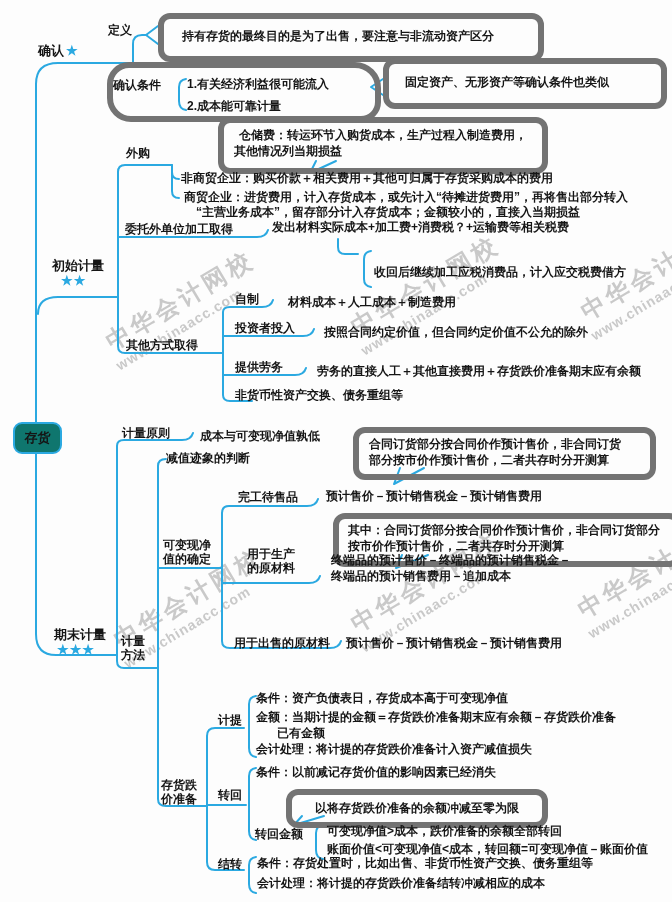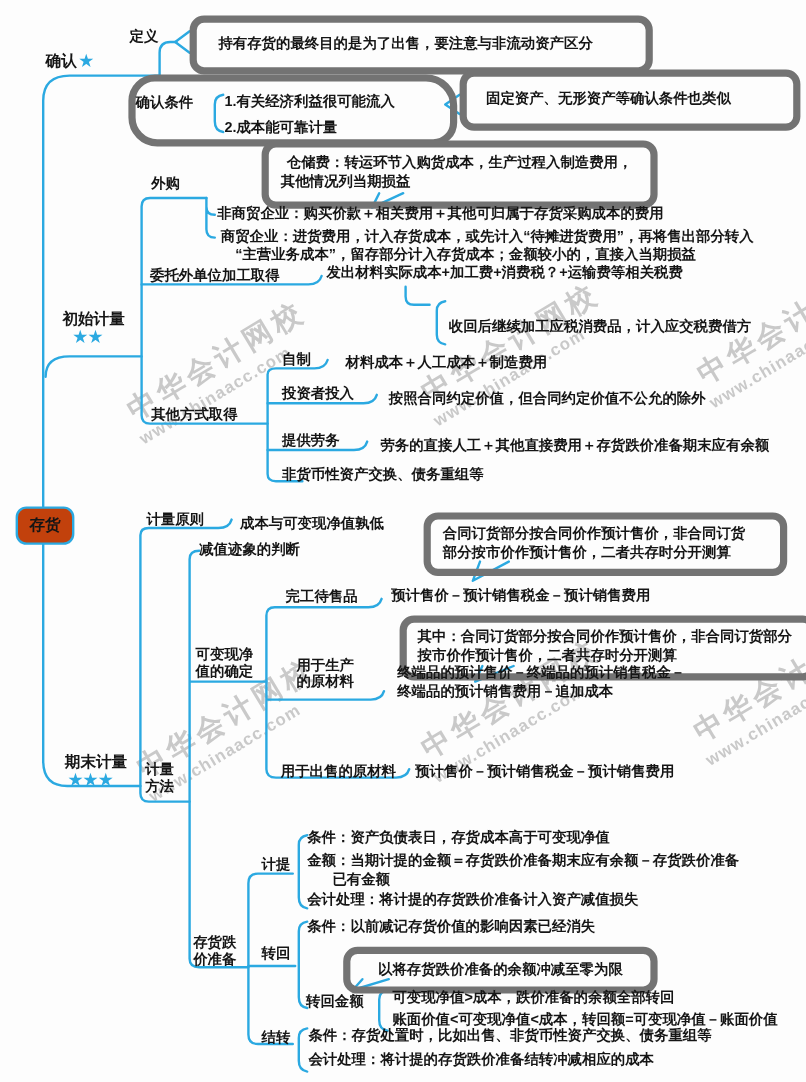--- a/index.html
+++ b/index.html
@@ -9,21 +9,21 @@
     font-family:"Liberation Sans", sans-serif;
     font-weight:bold;color:#151515;
   }
   svg.lines{position:absolute;left:0;top:0;z-index:2;pointer-events:none;}
   .t{position:absolute;z-index:3;white-space:nowrap;font-size:12px;line-height:14px;}
   .lg{font-size:13px;}
   .star{color:#2BA9E1;letter-spacing:1px;}
   .bubble{position:absolute;z-index:2;border:6px solid #737373;border-radius:12px;background:transparent;}
   .bubble .bl{position:absolute;white-space:nowrap;font-size:12px;line-height:15px;}
   .rootbox{position:absolute;z-index:3;border:2px solid #2BA9E1;border-radius:9px;
-    display:flex;align-items:center;justify-content:center;font-size:13px;background:#c2410c;}
+    display:flex;align-items:center;justify-content:center;font-size:13px;background:#0f766e;}
   .wm{position:absolute;z-index:1;color:#c9c9c9;transform:rotate(-31deg);transform-origin:left top;
       pointer-events:none;font-weight:bold;}
   .wm .w1{font-size:24px;letter-spacing:4px;white-space:nowrap;}
   .wm .w2{font-size:14px;letter-spacing:1px;white-space:nowrap;margin-left:-4px;}
 </style>
 </head>
 <body>
 
 <div id="canvas">
 
@@ -165,21 +165,21 @@
 
   <div class="t" style="left:161px;top:778px;">存货跌</div>
   <div class="t" style="left:161px;top:792px;">价准备</div>
 
   <div class="t" style="left:218px;top:713px;">计提</div>
   <div class="t" style="left:256px;top:691px;">条件：资产负债表日，存货成本高于可变现净值</div>
   <div class="t" style="left:256px;top:710px;">金额：当期计提的金额＝存货跌价准备期末应有余额－存货跌价准备</div>
   <div class="t" style="left:277px;top:726px;">已有金额</div>
   <div class="t" style="left:256px;top:742px;">会计处理：将计提的存货跌价准备计入资产减值损失</div>
 
-  <div class="t" style="left:218px;top:788px;font-family:Liberation Mono, monospace;">转回</div>
+  <div class="t" style="left:218px;top:788px;">转回</div>
   <div class="t" style="left:256px;top:765px;">条件：以前减记存货价值的影响因素已经消失</div>
   <div class="bubble" style="left:286px;top:789px;width:250px;height:27px;display:flex;align-items:center;justify-content:center;">
     <div style="white-space:nowrap;font-size:12px;">以将存货跌价准备的余额冲减至零为限</div>
   </div>
   <div class="t" style="left:255px;top:827px;">转回金额</div>
   <div class="t" style="left:327px;top:824px;">可变现净值&gt;成本，跌价准备的余额全部转回</div>
   <div class="t" style="left:327px;top:842px;">账面价值&lt;可变现净值&lt;成本，转回额=可变现净值－账面价值</div>
 
   <div class="t" style="left:218px;top:857px;">结转</div>
   <div class="t" style="left:257px;top:856px;">条件：存货处置时，比如出售、非货币性资产交换、债务重组等</div>

